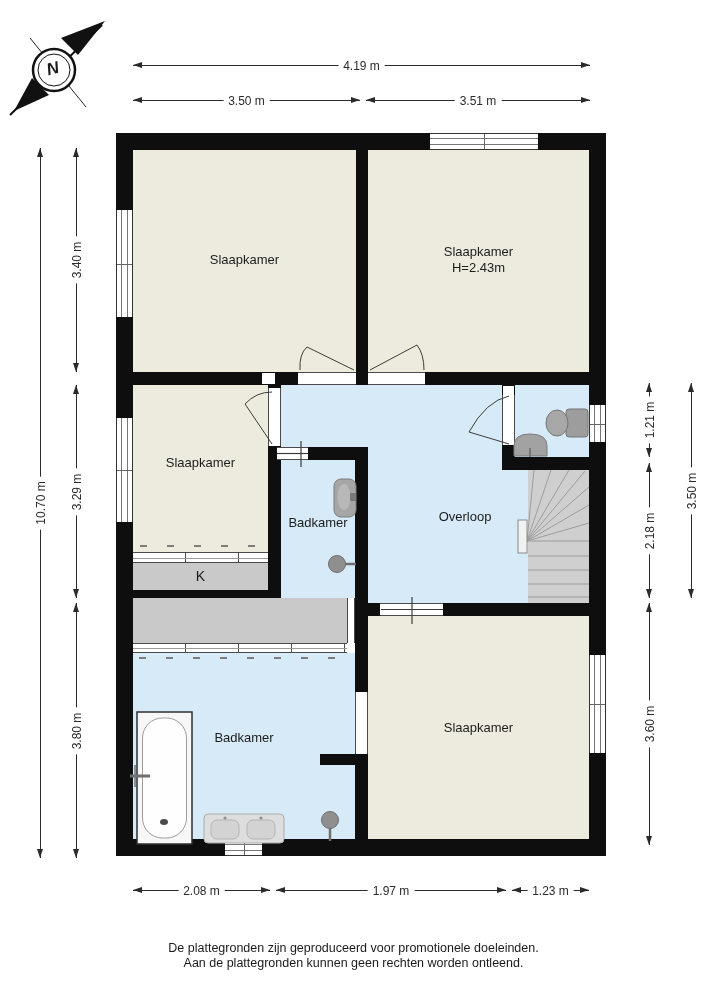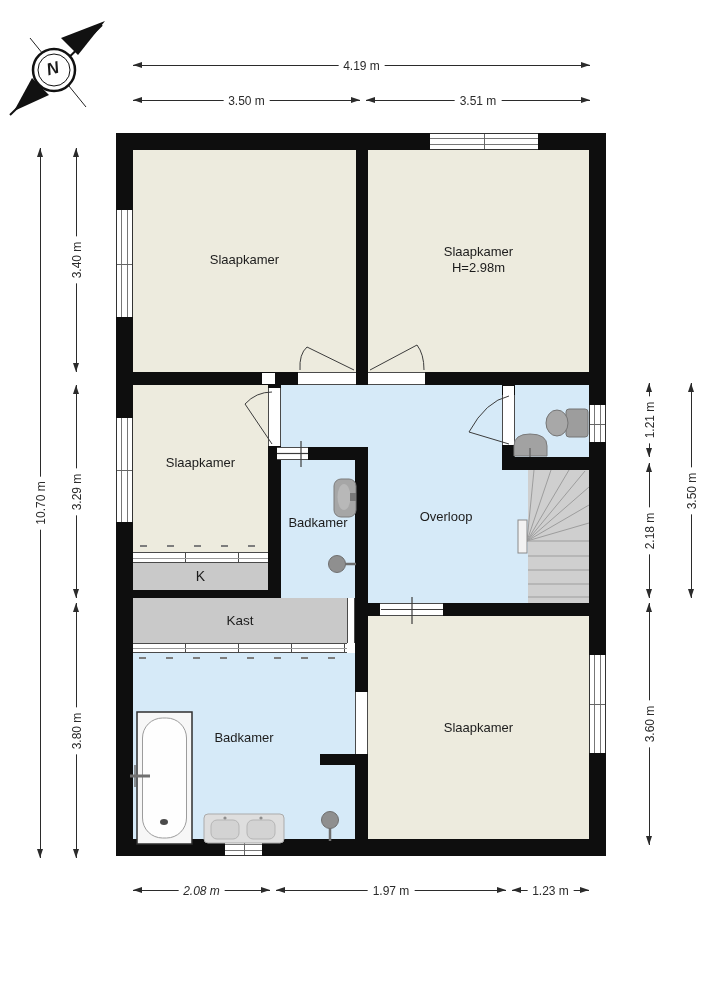--- a/index.html
+++ b/index.html
@@ -182,37 +182,34 @@
     <circle cx="52" cy="54" r="21" fill="#fff" stroke="#111" stroke-width="2.5"></circle>
     <circle cx="52" cy="54" r="16" fill="none" stroke="#111" stroke-width="1"></circle>
   </svg>
   <span class="north-n">N</span>
 
   <div class="room" style="left:133px;top:148px;width:223px;height:224px;">
     <span>Slaapkamer</span>
   </div>
   <div class="room" style="left:368px;top:148px;width:221px;height:224px;">
     <span>Slaapkamer</span>
-    <span>H=2.98m</span>
+    <span>H=2.43m</span>
   </div>
   <div class="room" style="left:133px;top:385px;width:135px;height:155px;">
     <span>Slaapkamer</span>
   </div>
   <div class="room" style="left:281px;top:460px;width:74px;height:125px;">
     <span>Badkamer</span>
   </div>
-  <div class="room" style="left:366px;top:447px;width:160px;height:140px;">
+  <div class="room" style="left:385px;top:447px;width:160px;height:140px;">
     <span>Overloop</span>
   </div>
   <div class="room" style="left:133px;top:561px;width:135px;height:29px;font-size:14px;">
     <span>K</span>
   </div>
-  <div class="room" style="left:133px;top:598px;width:214px;height:45px;font-size:13.5px;">
-    <span>Kast</span>
-  </div>
   <div class="room" style="left:133px;top:660px;width:222px;height:155px;">
     <span>Badkamer</span>
   </div>
   <div class="room" style="left:368px;top:616px;width:221px;height:223px;">
     <span>Slaapkamer</span>
   </div>
 
   <div class="dim-h" style="left:133px;top:65px;width:457px;">
     <span class="dlab">4.19 m</span>
   </div>
@@ -242,24 +239,28 @@
   <div class="dim-v" style="left:649px;top:463px;height:135px;">
     <span class="dlab">2.18 m</span>
   </div>
   <div class="dim-v" style="left:649px;top:603px;height:242px;">
     <span class="dlab">3.60 m</span>
   </div>
   <div class="dim-v" style="left:691px;top:383px;height:215px;">
     <span class="dlab">3.50 m</span>
   </div>
 
-  <div class="dim-h" style="left:133px;top:890px;width:137px;font-style:italic;">
+  <div class="dim-h" style="left:133px;top:890px;width:137px;">
     <span class="dlab">2.08 m</span>
   </div>
   <div class="dim-h" style="left:276px;top:890px;width:230px;">
     <span class="dlab">1.97 m</span>
   </div>
   <div class="dim-h" style="left:512px;top:890px;width:77px;">
     <span class="dlab">1.23 m</span>
   </div>
 
+  <div class="footer">
+    <div>De plattegronden zijn geproduceerd voor promotionele doeleinden.</div>
+    <div>Aan de plattegronden kunnen geen rechten worden ontleend.</div>
+  </div>
 
 </div>
 
 </body></html>

